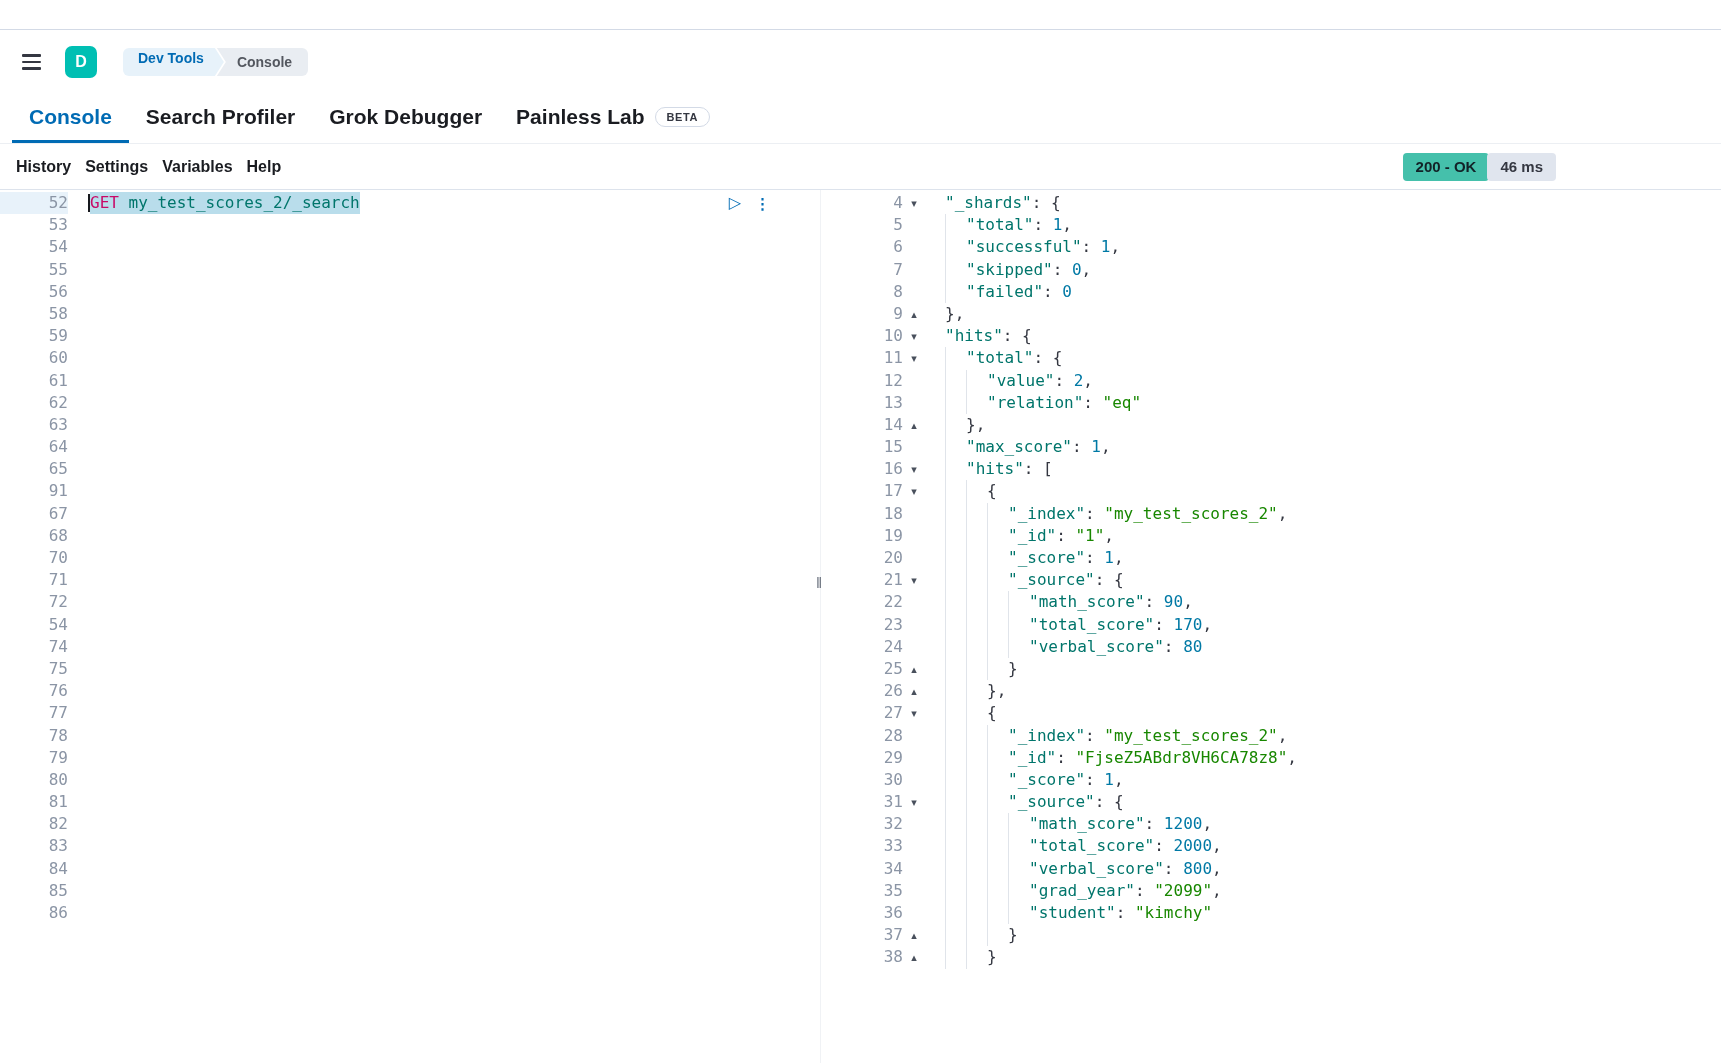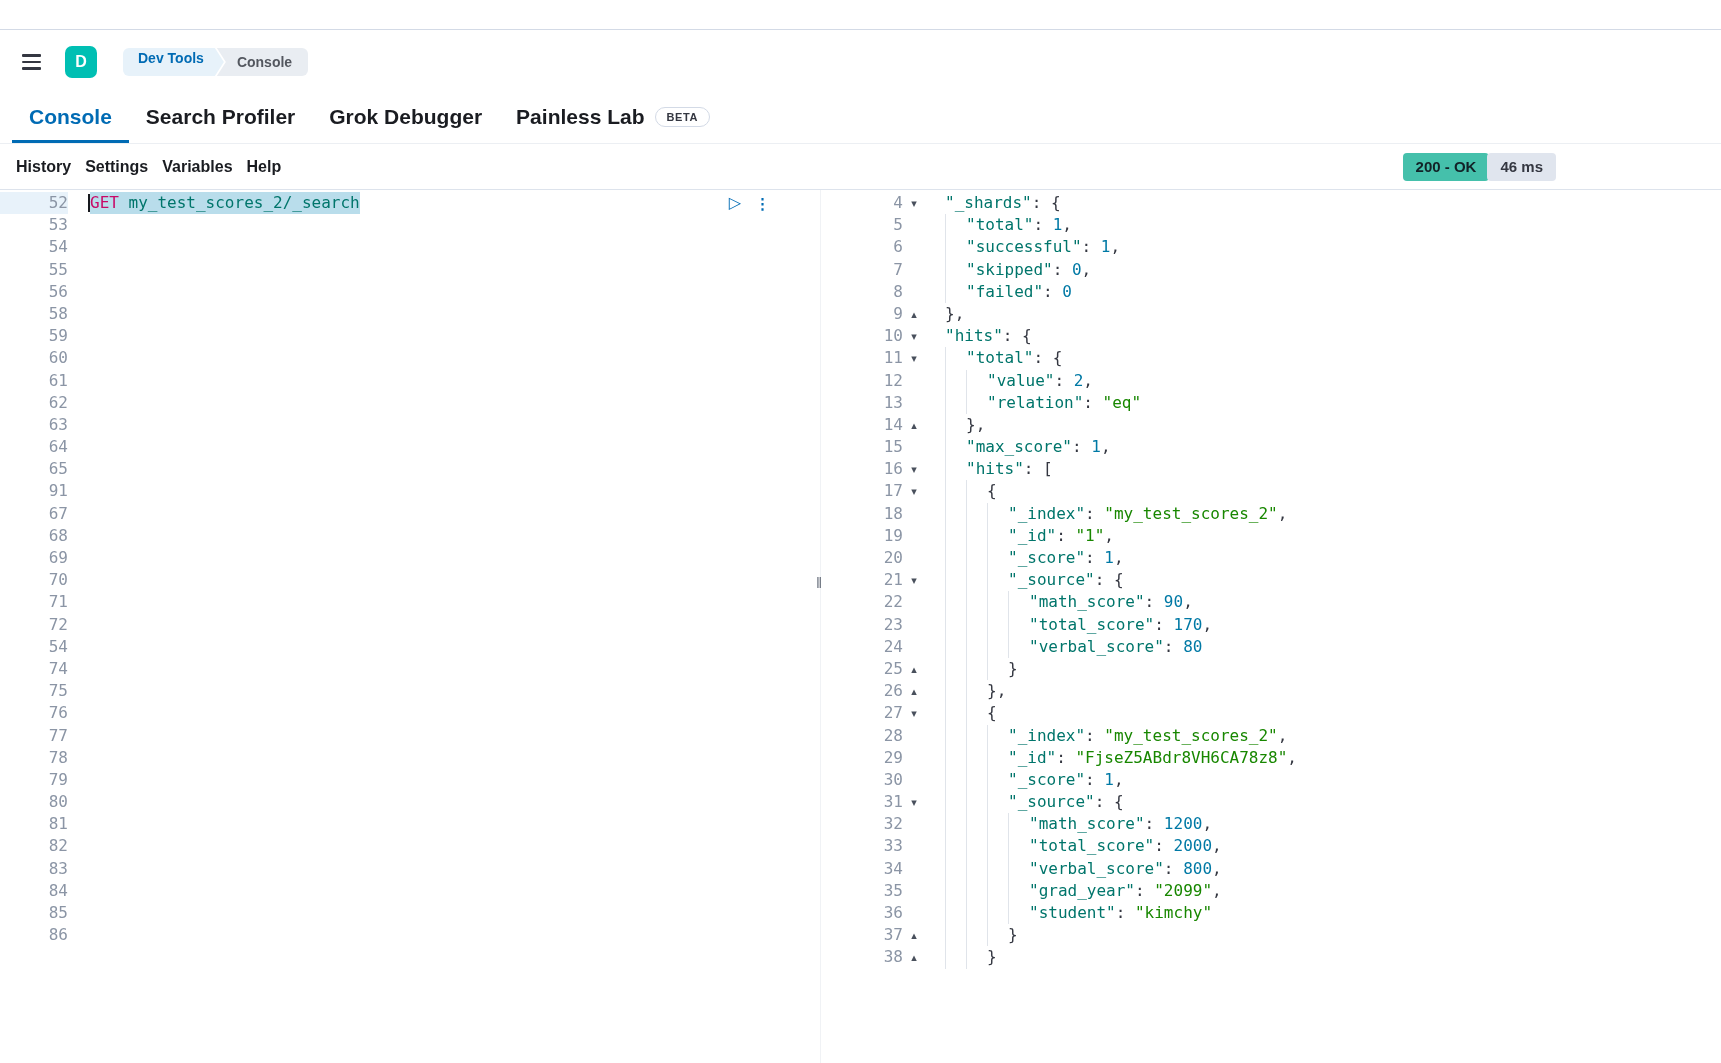--- a/index.html
+++ b/index.html
@@ -186,24 +186,20 @@
           </div>
           <div class="code-line">
             <span class="ln">67</span>
             <span class="content"></span>
           </div>
           <div class="code-line">
             <span class="ln">68</span>
             <span class="content"></span>
           </div>
           <div class="code-line">
-            <span class="ln">69</span>
-            <span class="content"></span>
-          </div>
-          <div class="code-line">
             <span class="ln">70</span>
             <span class="content"></span>
           </div>
           <div class="code-line">
             <span class="ln">71</span>
             <span class="content"></span>
           </div>
           <div class="code-line">
             <span class="ln">72</span>
             <span class="content"></span>

